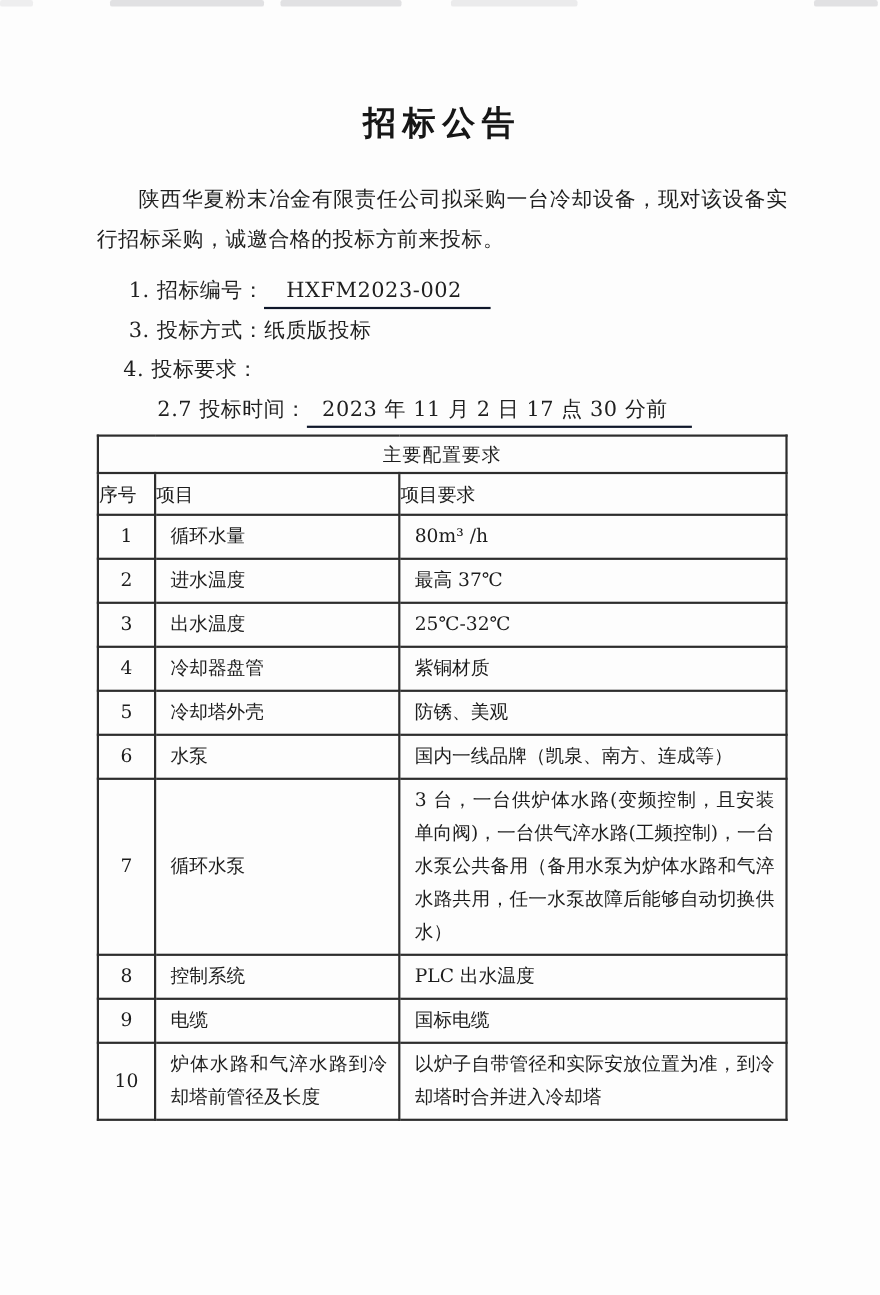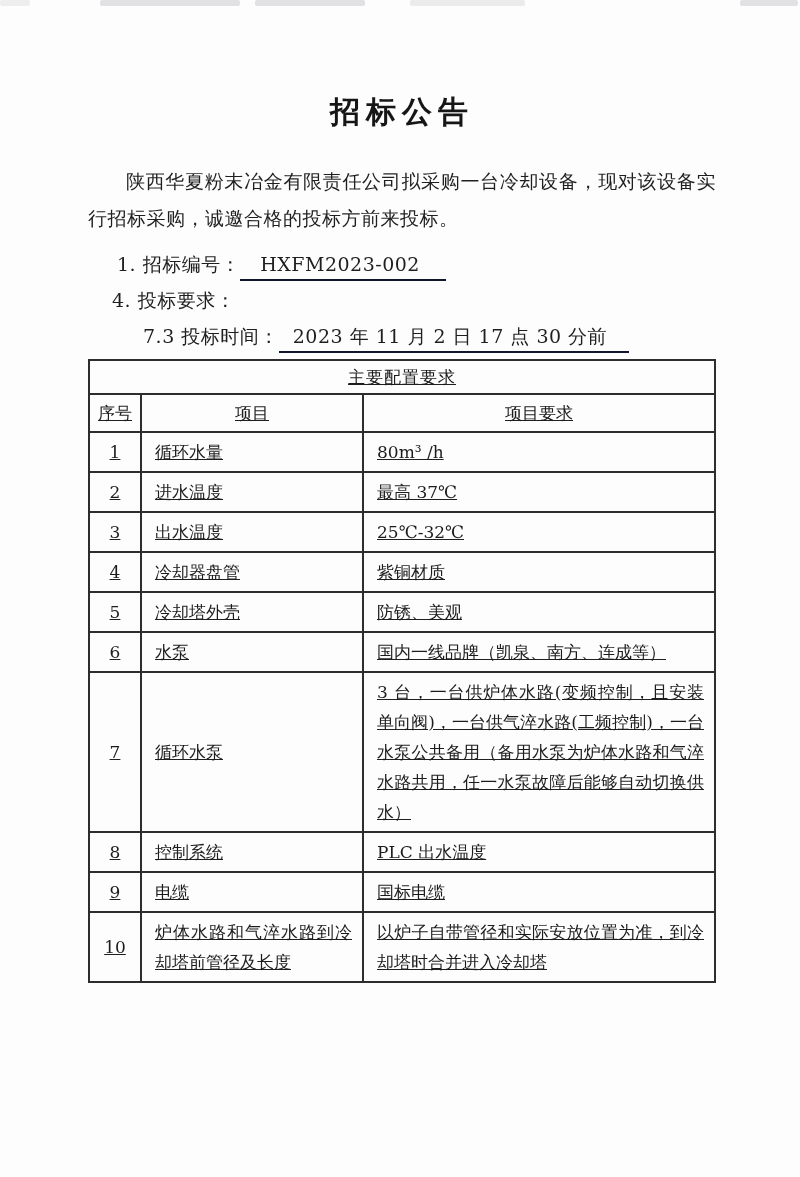--- a/index.html
+++ b/index.html
@@ -72,31 +72,30 @@
     line-height: 36px;
     text-indent: 55px;
     text-align: justify;
     letter-spacing: 0.5px;
   }
   .config-table {
     margin-top: 5px;
     width: 628px;
     border-collapse: collapse;
     table-layout: fixed;
-    text-decoration: underline;
   }
   .config-table th, .config-table td {
     border: 2px solid #2d2d2d;
     font-size: 17px;
     font-weight: normal;
     color: #1c1c1c;
     vertical-align: middle;
   }
   .tbl-title { height: 34px; text-align: center; letter-spacing: 1px; }
-  .hdr { height: 38px; text-align: center; }
+  .hdr { height: 38px; text-align: left; }
   .col-no { width: 52px; }
   .col-item { width: 222px; }
   td.no { text-align: center; }
   td.item, td.req {
     padding: 4px 10px 4px 13px;
     line-height: 30px;
     text-align: left;
     text-align: justify;
   }
   tr.r { height: 38px; }
@@ -118,28 +117,31 @@
 
     <p class="intro">陕西华夏粉末冶金有限责任公司拟采购一台冷却设备，现对该设备实行招标采购，诚邀合格的投标方前来投标。</p>
 
     <div class="fields">
 
       <div class="doc-line ind-1">
         <span>1. 招标编号：</span><span class="uline" style="padding-left:20px;padding-right:26px;">HXFM2023-002</span>
       </div>
 
 
+      <div class="doc-line ind-1">
+        <span>3. 投标方式：</span><span>纸质版投标</span>
+      </div>
 
 
       <div class="doc-line ind-2">
         <span>4. 投标要求：</span>
       </div>
 
       <div class="doc-line ind-3">
-        <span>7.3 投标时间：</span><span class="uline" style="padding-left:14px;padding-right:22px;">2023 年 11 月 2 日 17 点 30 分前</span>
+        <span>2.7 投标时间：</span><span class="uline" style="padding-left:14px;padding-right:22px;">2023 年 11 月 2 日 17 点 30 分前</span>
       </div>
 
     </div>
 
     <table class="config-table">
       <colgroup>
         <col class="col-no">
           <col class="col-item">
           <col>
       </colgroup>

